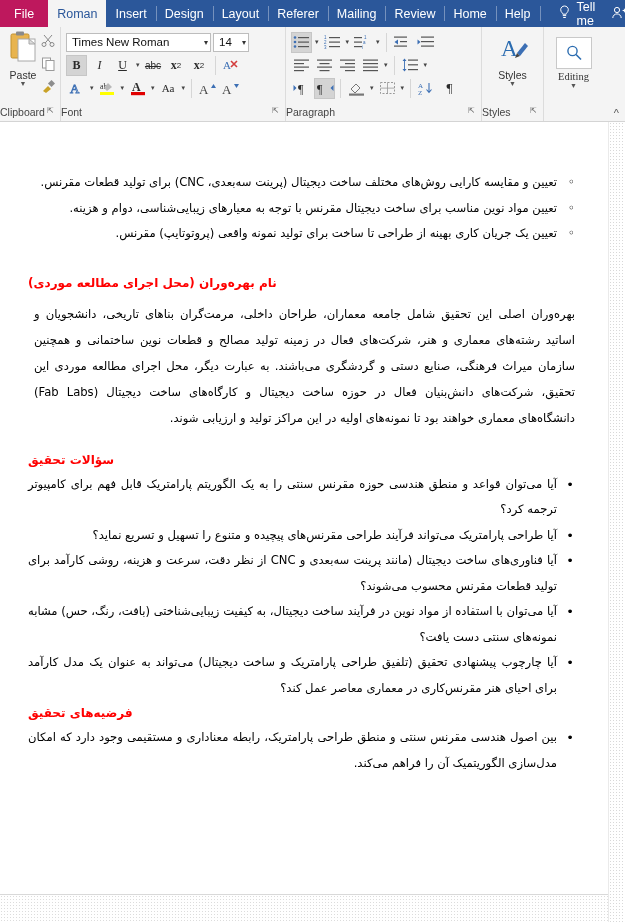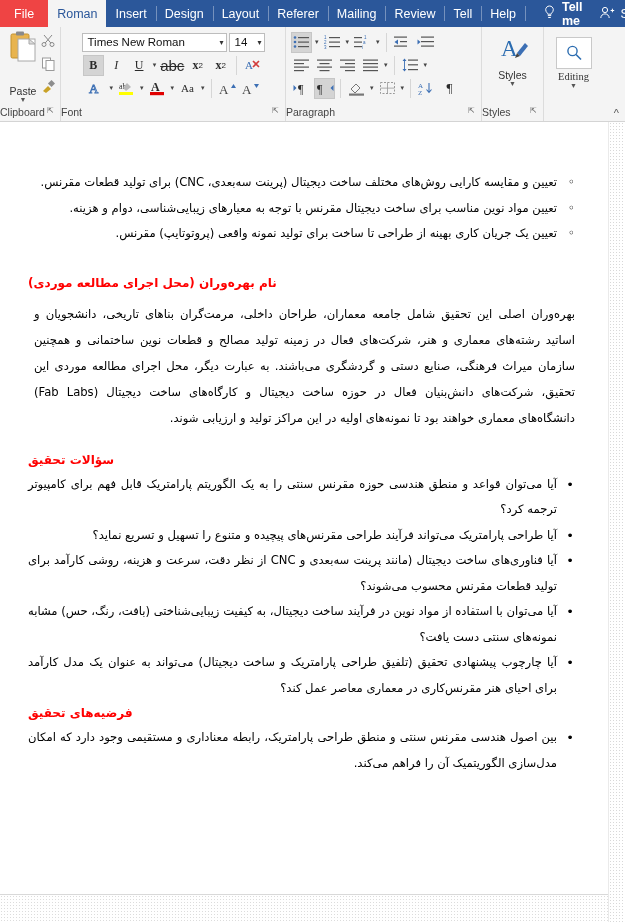--- a/index.html
+++ b/index.html
@@ -19,21 +19,21 @@
     display:flex;align-items:center;padding:0 9px;cursor:default;
     position:relative;white-space:nowrap;
   }
   .tab + .tab::before{
     content:"";position:absolute;right:auto;left:0;top:6px;bottom:6px;
     width:1px;background:rgba(255,255,255,.35);
   }
   .tab.active{background:#f4f4f4;color:#2b579a;}
   .tab.active::before{display:none;}
   .tab.active + .tab::before{display:none;}
-  .tab.file{background:#ef4444;padding:0 14px;justify-content:center;}
+  .tab.file{background:#be185d;padding:0 14px;justify-content:center;}
   .tellme-wrap{display:flex;align-items:center;position:relative;padding-left:10px;}
   .tellme-wrap::before{
     content:"";position:absolute;left:0;top:6px;bottom:6px;width:1px;background:rgba(255,255,255,.35);
   }
   .share{display:flex;align-items:center;gap:6px;margin-left:auto;padding:0 12px;}
   .ic{display:inline-block;vertical-align:middle;}
 
   
   .ribbon{
     height:94px;background:#f4f4f4;display:flex;direction:ltr;
@@ -51,21 +51,21 @@
   }
   .dialog-launcher{
     position:absolute;right:4px;top:2px;width:9px;height:9px;font-size:8px;color:#666;
     line-height:9px;
   }
 
   
   .g-clip{width:60px;}
   .clip-left{width:40px;display:flex;flex-direction:column;align-items:center;justify-content:flex-start;}
   .clip-right{width:20px;display:flex;flex-direction:column;gap:4px;align-items:center;padding-top:3px;}
-  .paste-lbl{font-size:10.5px;color:#333;margin-top:17px;}
+  .paste-lbl{font-size:10.5px;color:#333;margin-top:1px;}
   .caret{font-size:7px;color:#555;line-height:6px;}
 
   
   .g-font{width:225px;}
   .rowline{display:flex;align-items:center;gap:2px;height:22px;}
   .fontname{
     width:145px;height:19px;border:1px solid #bdbdbd;background:#fff;
     display:flex;align-items:center;justify-content:space-between;
     font-size:11.5px;color:#111;padding:0 2px 0 5px;box-sizing:border-box;
   }
@@ -169,35 +169,35 @@
   <div class="tab">
       <span>Referer</span>
     </div>
   <div class="tab">
       <span>Mailing</span>
     </div>
   <div class="tab">
       <span>Review</span>
     </div>
   <div class="tab">
-      <span>Tell</span>
+      <span>Home</span>
     </div>
   <div class="tab">
       <span>Help</span>
     </div>
 
   <div class="tellme-wrap">
     <span class="ic" style="padding:0 6px 0 8px;">
       <svg width="13" height="15" viewBox="0 0 13 15">
           <path d="M6.5 1C4.3 1 2.7 2.7 2.7 4.7c0 1.4.7 2.3 1.4 3.1.4.5.7.9.7 1.4h3.4c0-.5.3-.9.7-1.4.7-.8 1.4-1.7 1.4-3.1C10.3 2.7 8.7 1 6.5 1z" fill="none" stroke="#fff" stroke-width="1"></path>
           <rect x="4.8" y="10.1" width="3.4" height="1" fill="#fff"></rect>
           <rect x="5.2" y="12" width="2.6" height="1" fill="#fff"></rect>
         </svg>
     </span>
-    <span style="padding-right:4px;font-weight:bold;">Tell me</span>
+    <span style="padding-right:4px;">Tell me</span>
   </div>
 
   <div class="share">
     <span class="ic">
       <svg width="16" height="15" viewBox="0 0 16 15">
           <circle cx="6" cy="5" r="2.6" fill="none" stroke="#fff" stroke-width="1"></circle>
           <path d="M1.8 13c0-2.4 1.9-4.1 4.2-4.1s4.2 1.7 4.2 4.1" fill="none" stroke="#fff" stroke-width="1"></path>
           <path d="M11.6 5.5h3.6M13.4 3.7v3.6" stroke="#fff" stroke-width="1"></path>
         </svg>
     </span>
@@ -243,37 +243,37 @@
         </span>
       </div>
     </div>
     <div class="group-label">
       <span>Clipboard</span>
       <span class="dialog-launcher">⇱</span>
     </div>
   </div>
 
   <div class="group g-font">
-    <div class="group-body" style="flex-direction:column;gap:1px;align-items:center;">
+    <div class="group-body" style="flex-direction:column;gap:1px;">
       <div class="rowline">
         <div class="fontname">
           <span>Times New Roman</span>
           <span class="chev">▾</span>
         </div>
         <div class="fontsize">
           <span>14</span>
           <span class="chev">▾</span>
         </div>
       </div>
       <div class="rowline">
         <span class="btn on" style="font-weight:bold;font-family:'Liberation Serif',serif;">B</span>
         <span class="btn" style="font-style:italic;font-family:'Liberation Serif',serif;">I</span>
         <span class="btn" style="text-decoration:underline;font-family:'Liberation Serif',serif;">U</span>
         <span class="mini-caret">▾</span>
-        <span class="btn" style="text-decoration:line-through;font-size:15px;">abc</span>
+        <span class="btn" style="text-decoration:line-through;font-size:10px;">abc</span>
         <span class="btn">
             <b style="font-family:'Liberation Serif',serif;font-size:12px;">x</b>
             <sub style="font-size:8px;">2</sub>
           </span>
         <span class="btn">
             <b style="font-family:'Liberation Serif',serif;font-size:12px;">x</b>
             <sup style="font-size:8px;">2</sup>
           </span>
         <span class="sep"></span>
         <span class="btn">

